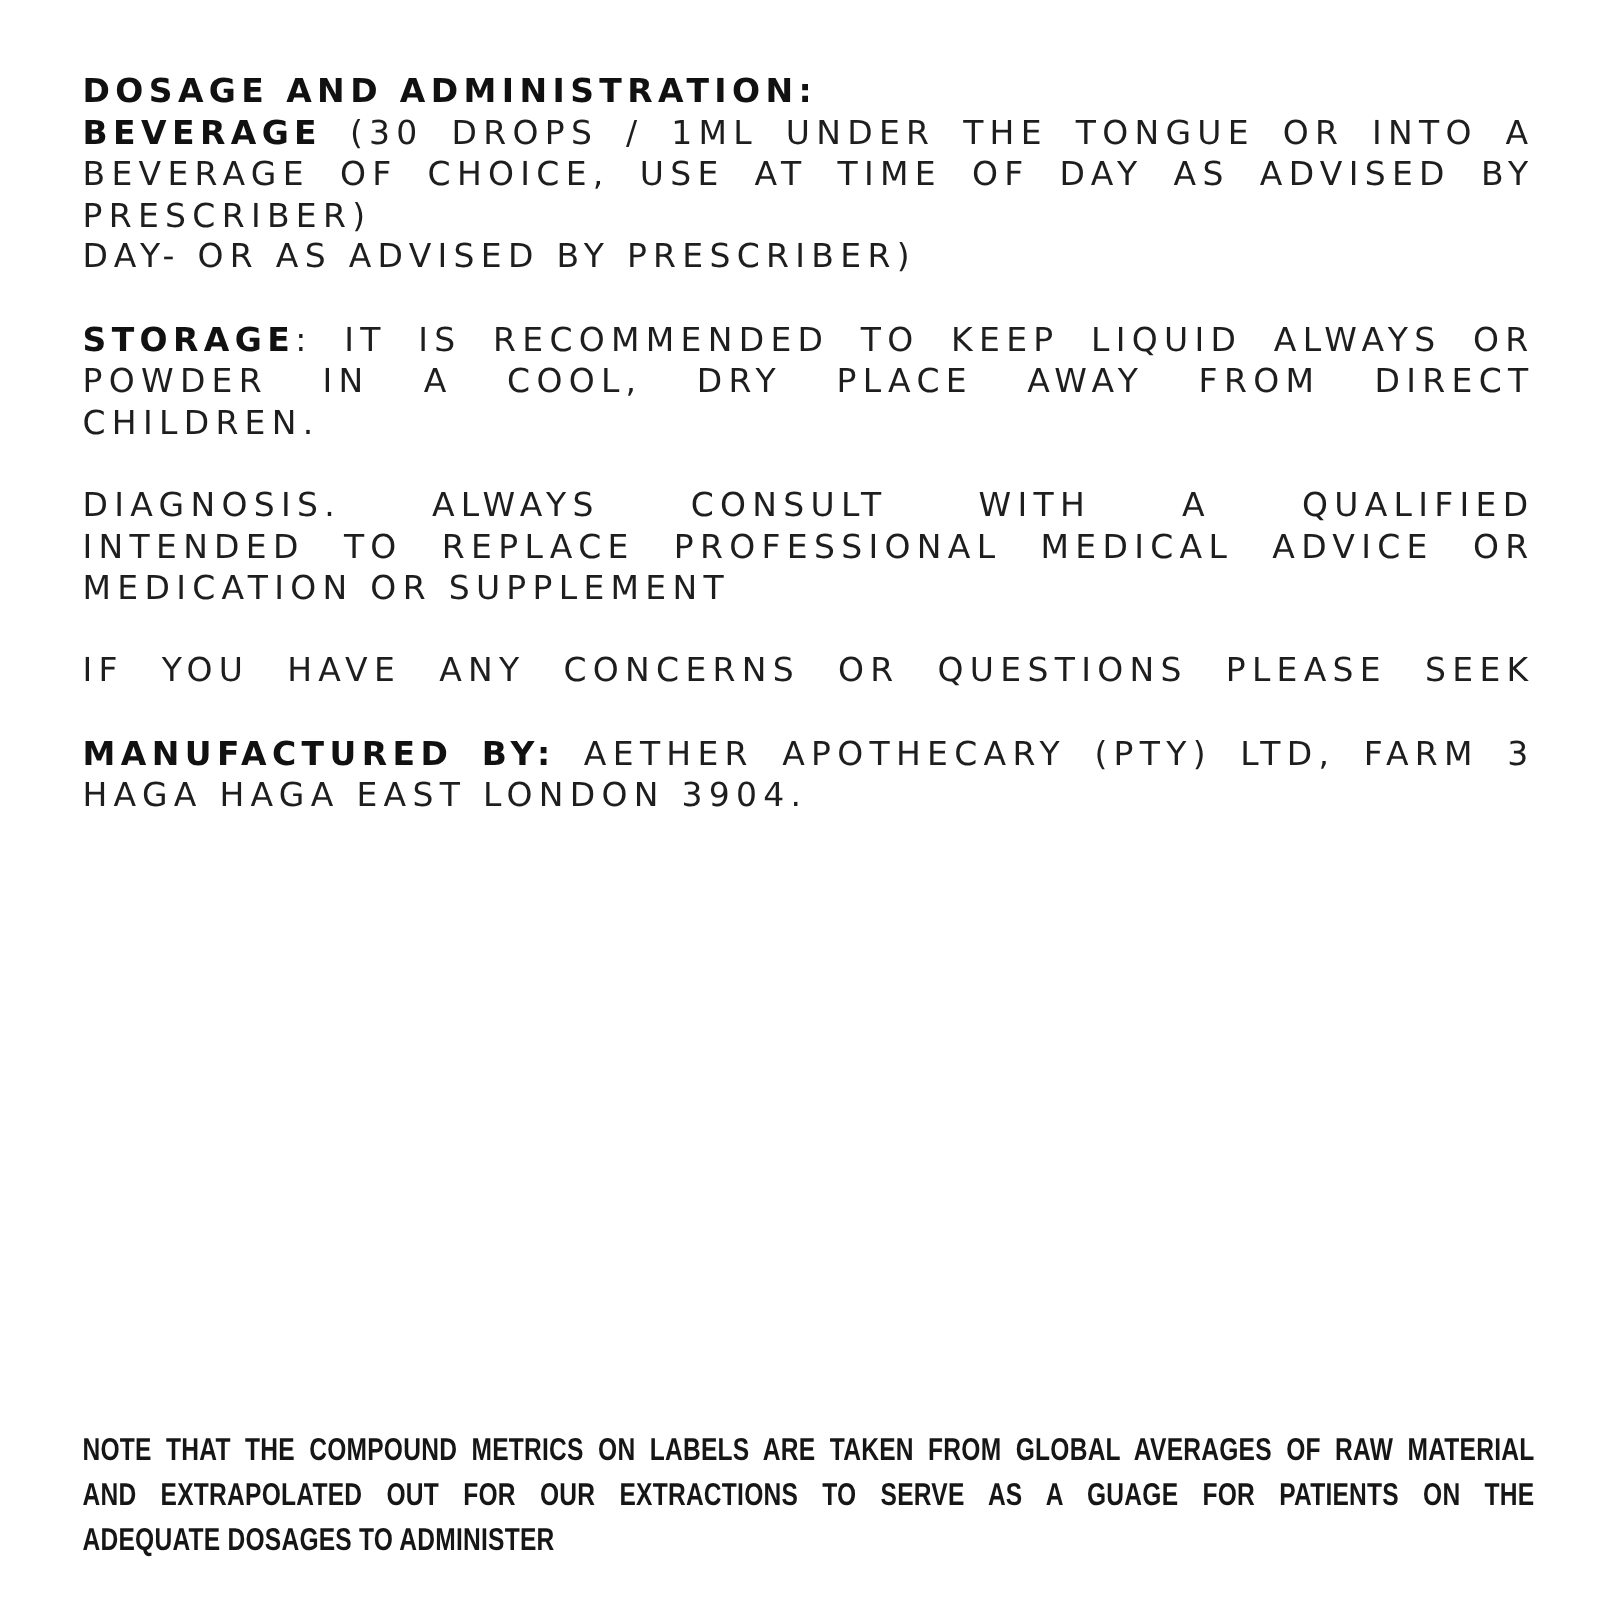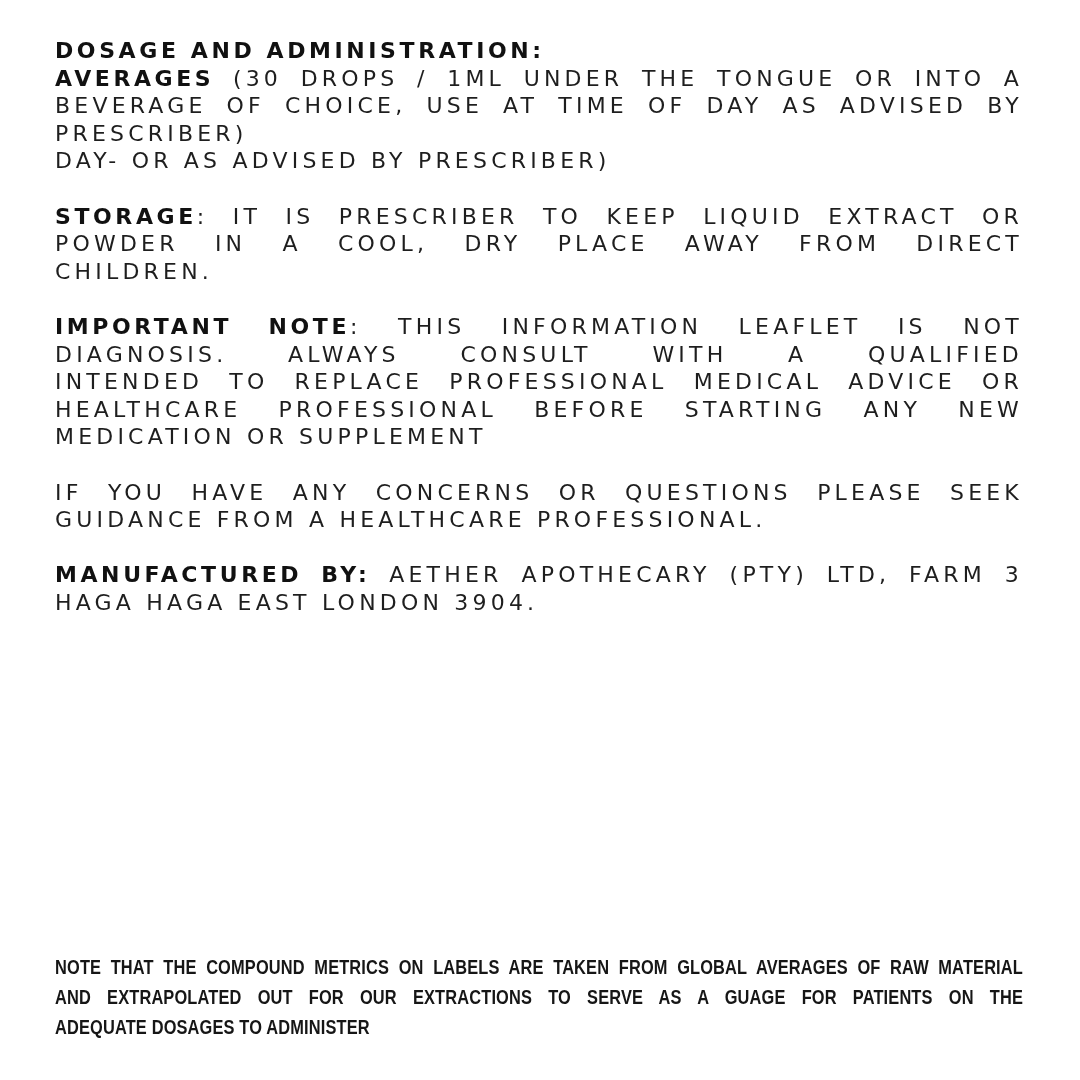--- a/index.html
+++ b/index.html
@@ -11,21 +11,21 @@
       width: 1080px;
       height: 1080px;
       position: relative;
       overflow: hidden;
       color: #1a1a1a;
       font-family: "DejaVu Sans", sans-serif;
     }
     .leaflet {
       position: absolute;
       left: 55px;
-      top: 37px;
+      top: 48px;
       width: 968px;
     }
     .line {
       font-size: 22px;
       line-height: 27.6px;
       letter-spacing: 4.2px;
       white-space: nowrap;
       font-weight: 400;
       color: #1e1e1e;
       height: 27.6px;
@@ -69,49 +69,46 @@
       white-space: normal;
     }
   </style>
 </head>
 <body>
 
 <div class="leaflet">
 
   <section>
     <div class="line b">DOSAGE AND ADMINISTRATION:</div>
-    <div class="line justify"><span class="b">AVERAGES</span><span> (30 DROPS / 1ML UNDER THE TONGUE OR INTO A</span></div>
+    <div class="line justify"><span class="b">BEVERAGE</span><span> (30 DROPS / 1ML UNDER THE TONGUE OR INTO A</span></div>
     <div class="line justify">BEVERAGE OF CHOICE, USE AT TIME OF DAY AS ADVISED BY</div>
     <div class="line">PRESCRIBER)</div>
     <div class="line">DAY- OR AS ADVISED BY PRESCRIBER)</div>
   </section>
 
   <div class="gap"></div>
 
   <section>
-    <div class="line justify"><span class="b">STORAGE</span><span>: IT IS PRESCRIBER TO KEEP LIQUID EXTRACT OR</span></div>
+    <div class="line justify"><span class="b">STORAGE</span><span>: IT IS RECOMMENDED TO KEEP LIQUID ALWAYS OR</span></div>
     <div class="line justify">POWDER IN A COOL, DRY PLACE AWAY FROM DIRECT</div>
     <div class="line">CHILDREN.</div>
   </section>
 
   <div class="gap"></div>
 
   <section>
-    <div class="line justify"><span class="b">IMPORTANT NOTE</span><span>: THIS INFORMATION LEAFLET IS NOT</span></div>
     <div class="line justify">DIAGNOSIS. ALWAYS CONSULT WITH A QUALIFIED</div>
     <div class="line justify">INTENDED TO REPLACE PROFESSIONAL MEDICAL ADVICE OR</div>
-    <div class="line justify">HEALTHCARE PROFESSIONAL BEFORE STARTING ANY NEW</div>
     <div class="line">MEDICATION OR SUPPLEMENT</div>
   </section>
 
   <div class="gap"></div>
 
   <section>
     <div class="line justify">IF YOU HAVE ANY CONCERNS OR QUESTIONS PLEASE SEEK</div>
-    <div class="line">GUIDANCE FROM A HEALTHCARE PROFESSIONAL.</div>
   </section>
 
   <div class="gap"></div>
 
   <section>
     <div class="line justify"><span class="b">MANUFACTURED BY:</span><span> AETHER APOTHECARY (PTY) LTD, FARM 3</span></div>
     <div class="line">HAGA HAGA EAST LONDON 3904.</div>
   </section>
 
 </div>

